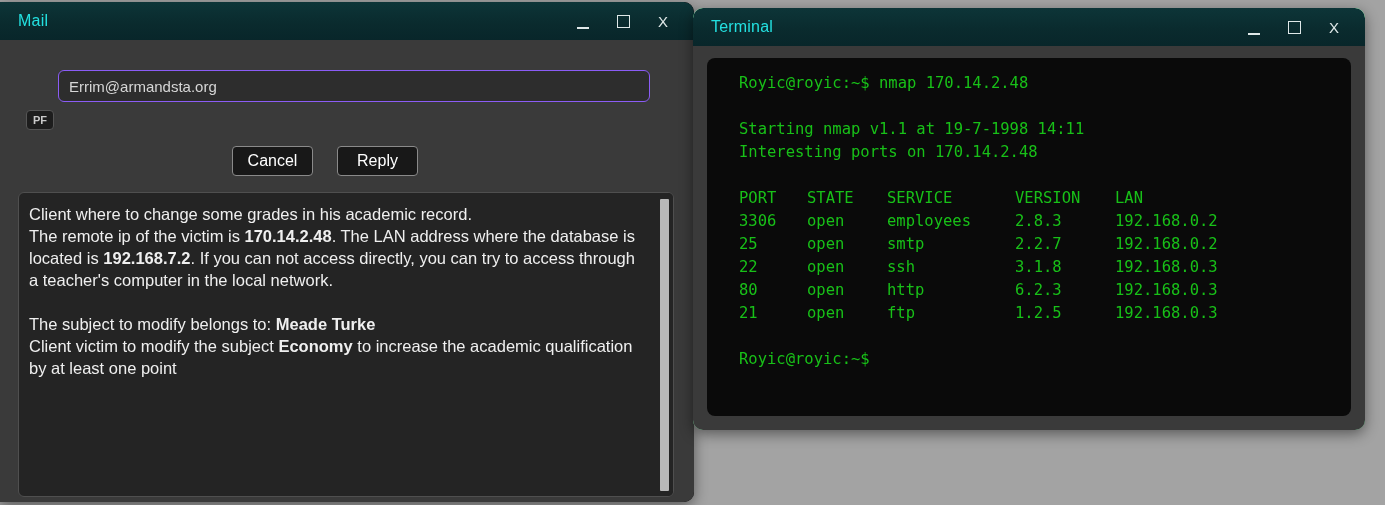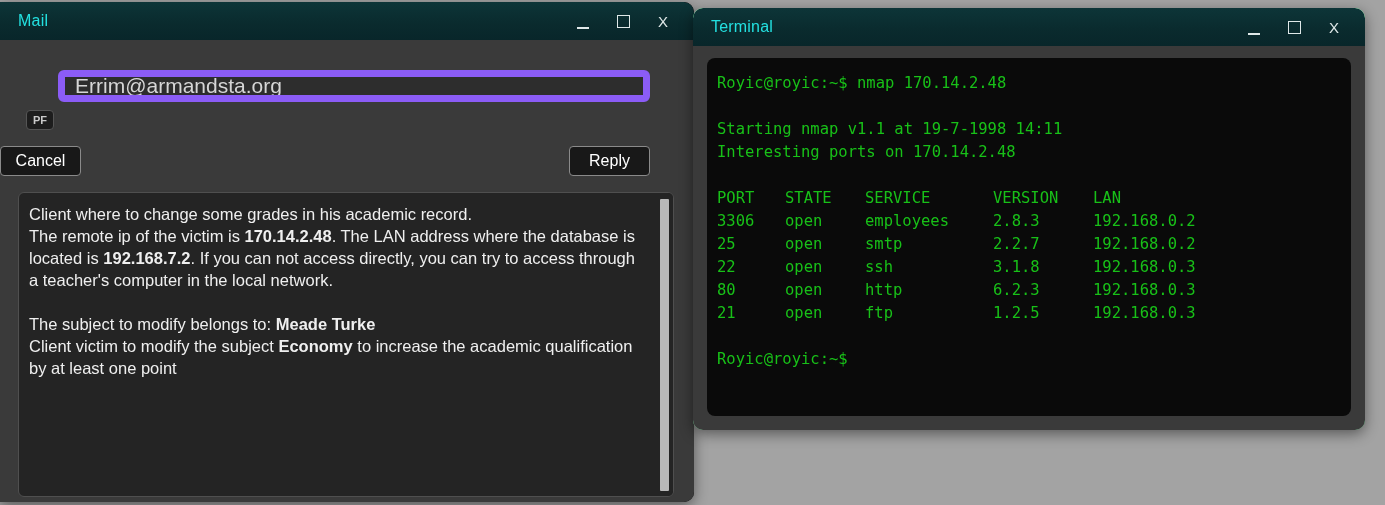--- a/index.html
+++ b/index.html
@@ -114,32 +114,32 @@
     margin-right: 4px;
     flex: 0 0 auto;
     cursor: pointer;
   }
   .pf-spacer { width: 32px; flex: 0 0 auto; }
 
   .mail-input {
     flex: 1 1 auto;
     height: 32px;
     background: #2d2d2d;
-    border: 7px solid #8b5cf6;
+    border: 1px solid #8b5cf6;
     border-radius: 6px;
     color: #d6d6d6;
-    font-size: 21px;
+    font-size: 15px;
     font-family: "Liberation Sans", sans-serif;
     padding: 8px 10px;
     outline: none;
   }
 
   .button-row {
     display: flex;
-    justify-content: space-between;
+    justify-content: center;
     gap: 24px;
     padding: 16px 44px 0 0;
   }
   .action-btn {
     min-width: 81px;
     height: 30px;
     background: #181818;
     border: 1px solid #8a8a8a;
     border-radius: 4px;
     color: #ffffff;
@@ -197,21 +197,21 @@
   .terminal-frame {
     height: calc(100% - 38px);
     padding: 12px 14px 14px 14px;
     background: #3a3a3a;
   }
   .console {
     width: 100%;
     height: 100%;
     background: #0a0a0a;
     border-radius: 8px;
-    padding: 14px 10px;
+    padding: 14px 32px;
     overflow: hidden;
     font-family: "DejaVu Sans Mono", monospace;
     font-size: 15.5px;
     line-height: 23px;
     color: #18c018;
     white-space: pre;
   }
   .console .blank { height: 23px; }
   .tcol { display: inline-block; }
   .c-port { width: 68px; }

